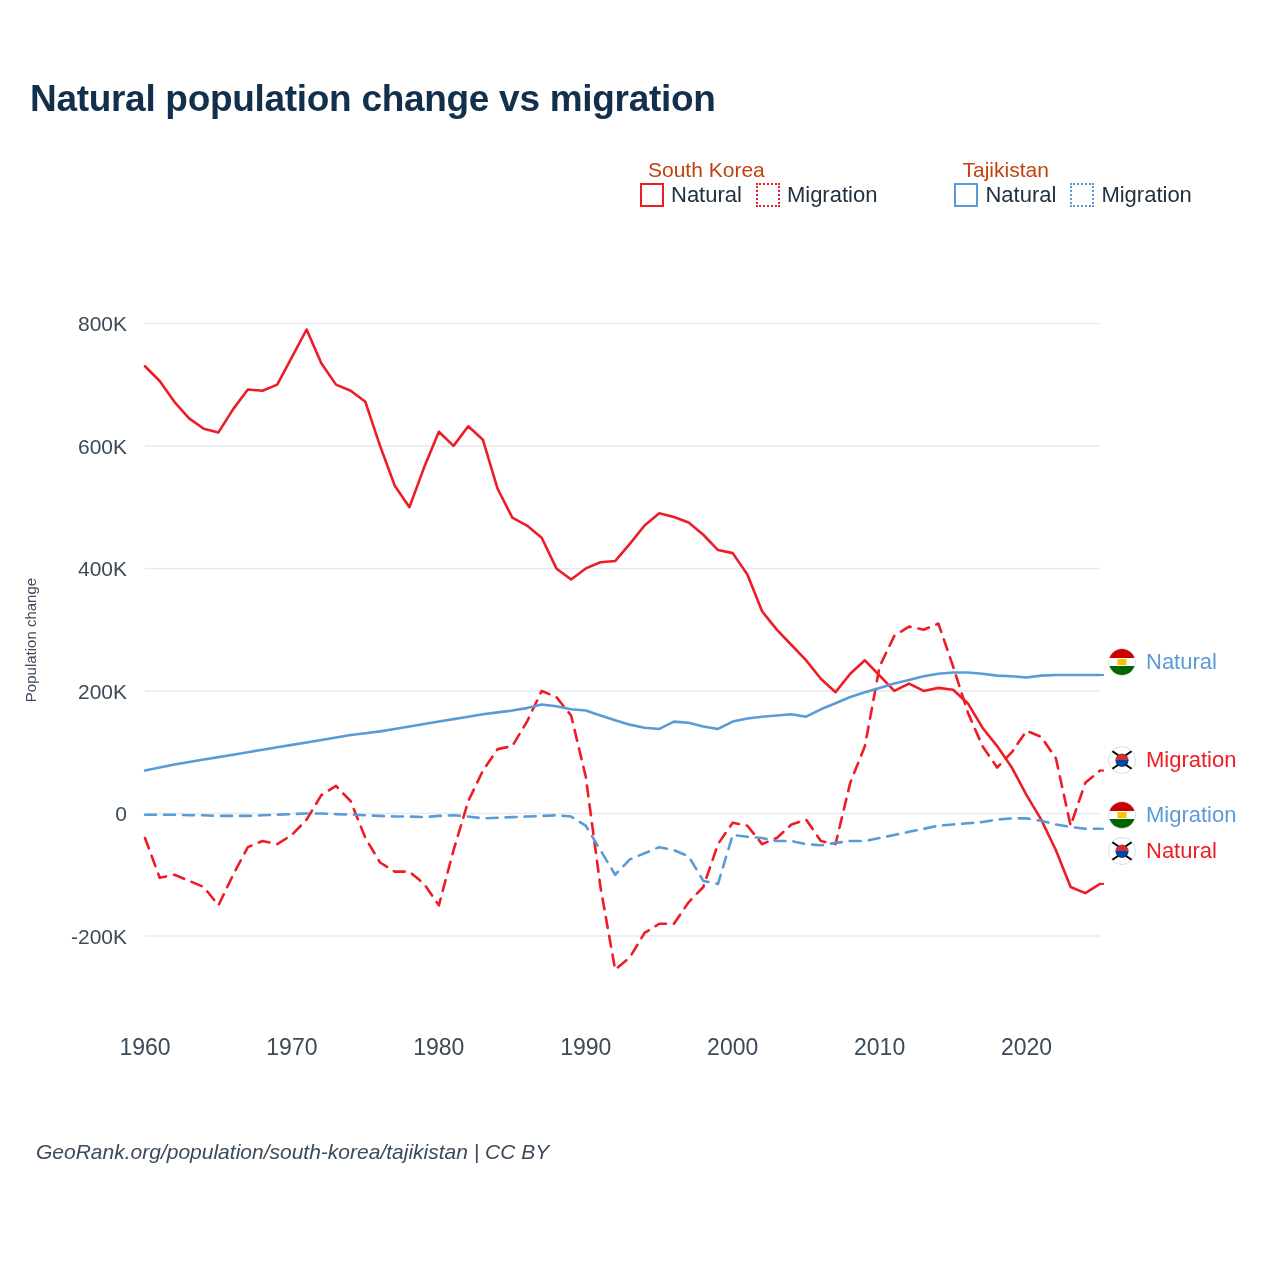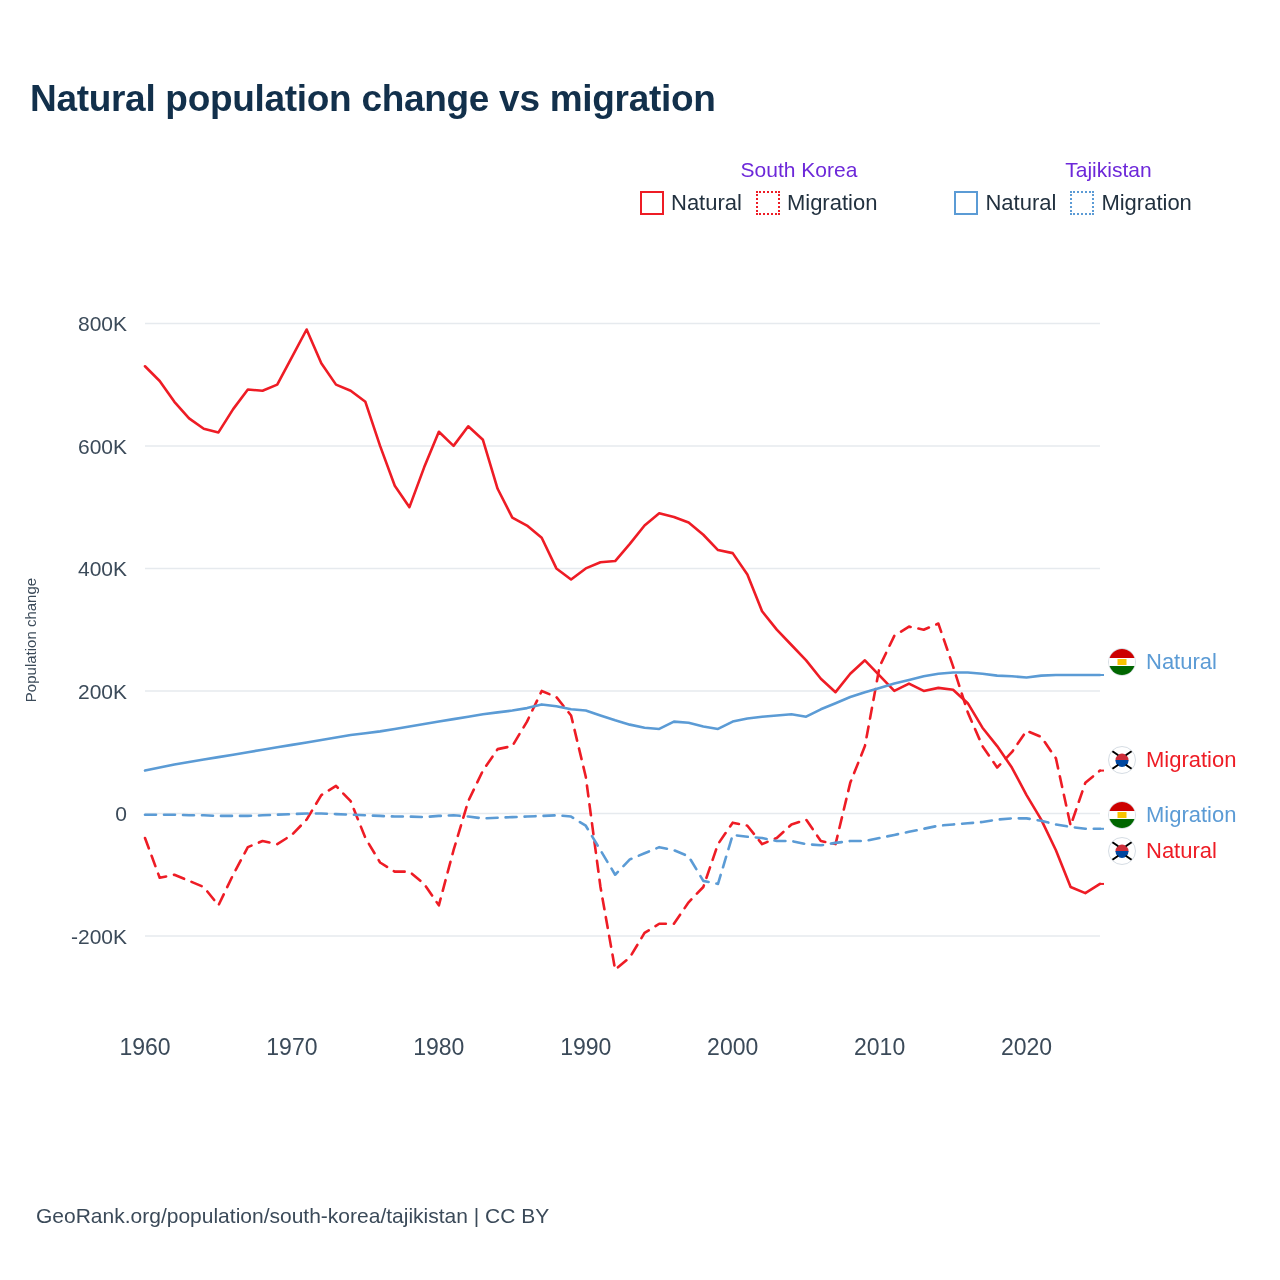--- a/index.html
+++ b/index.html
@@ -35,24 +35,22 @@
     width: 620px;
   }
   .legend-group {
     display: inline-block;
     vertical-align: top;
   }
   .legend-group.korea { width: 310px; }
   .legend-group.tajik { width: 300px; }
   .legend-country {
     font-size: 21px;
-    color: #6d28d9;
-    margin-bottom: 8px;
+    color: #c2410c;
     padding-left: 8px;
-    text-align: center;
   }
   .legend-row {
     display: flex;
     align-items: center;
     gap: 0px;
   }
   .legend-item {
     display: flex;
     align-items: center;
     margin-right: 14px;
@@ -124,21 +122,21 @@
   .flag-kr .b-tr { right:2px; top:5px; transform:rotate(-35deg); }
   .flag-kr .b-bl { left:2px; bottom:5px; transform:rotate(-35deg); }
   .flag-kr .b-br { right:2px; bottom:5px; transform:rotate(35deg); }
   .footer {
     position: absolute;
     left: 36px;
     font-size: 21px;
     color: #3b4a59;
   }
   .footer.line1 { top: 1110px; }
-  .footer.line2 { top: 1204px; }
+  .footer.line2 { top: 1140px; font-style: italic; }
 </style>
 </head>
 <body>
 
 <div id="chart-root">
 
   <div class="title">Natural population change vs migration</div>
 
   <div class="legend">
     <div class="legend-group korea">

